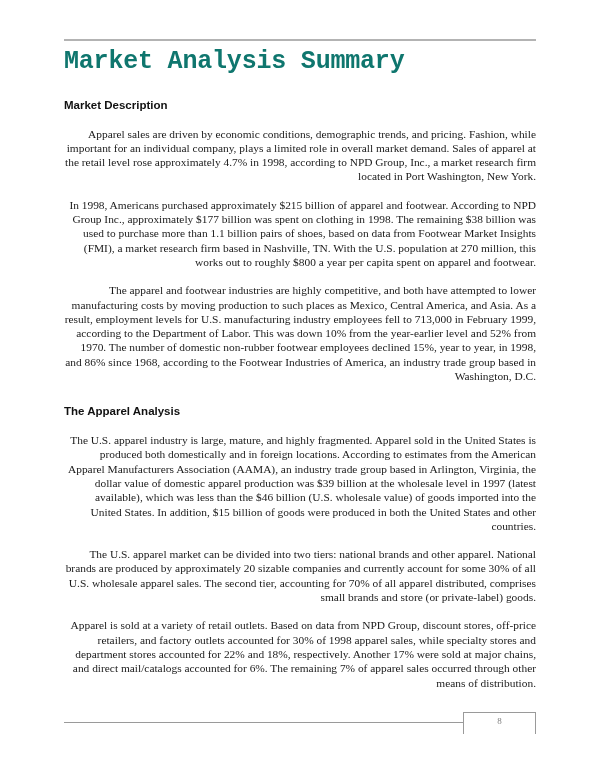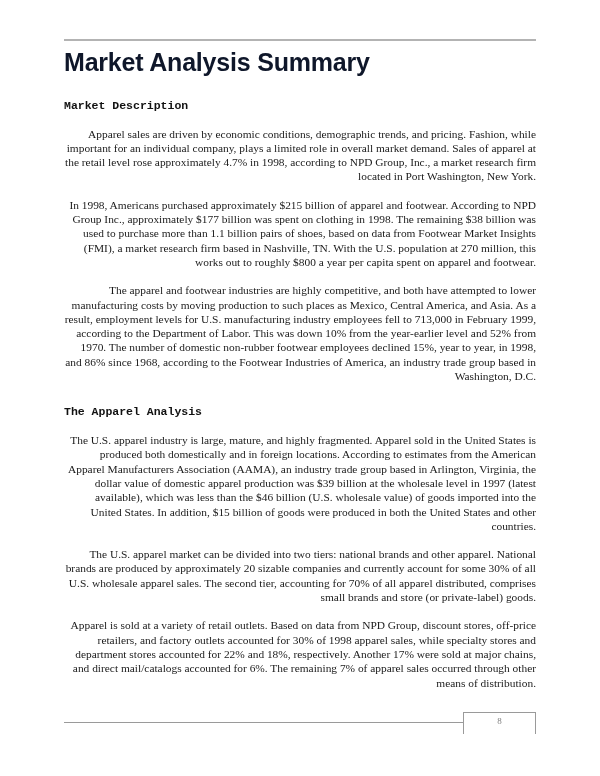--- a/index.html
+++ b/index.html
@@ -24,30 +24,30 @@
     height: 2px;
     background: #b3b3b3;
   }
   .content {
     position: absolute;
     left: 64px;
     top: 48px;
     width: 472px;
   }
   .doc-title {
-    font-family: Liberation Sans, sans-serif;
+    font-family: Liberation Mono, monospace;
     font-size: 25px;
     font-weight: bold;
     letter-spacing: -0.2px;
-    color: #0f172a;
+    color: #0f766e;
     margin: 0 0 22px 0;
     line-height: 1.15;
   }
   .section-heading {
-    font-family: Liberation Mono, monospace;
+    font-family: Liberation Sans, sans-serif;
     font-size: 11.5px;
     font-weight: bold;
     color: #111111;
     margin: 0 0 14px 0;
     line-height: 1.2;
   }
   .section-heading.spaced-top {
     margin-top: 22px;
   }
   p.body-par {

